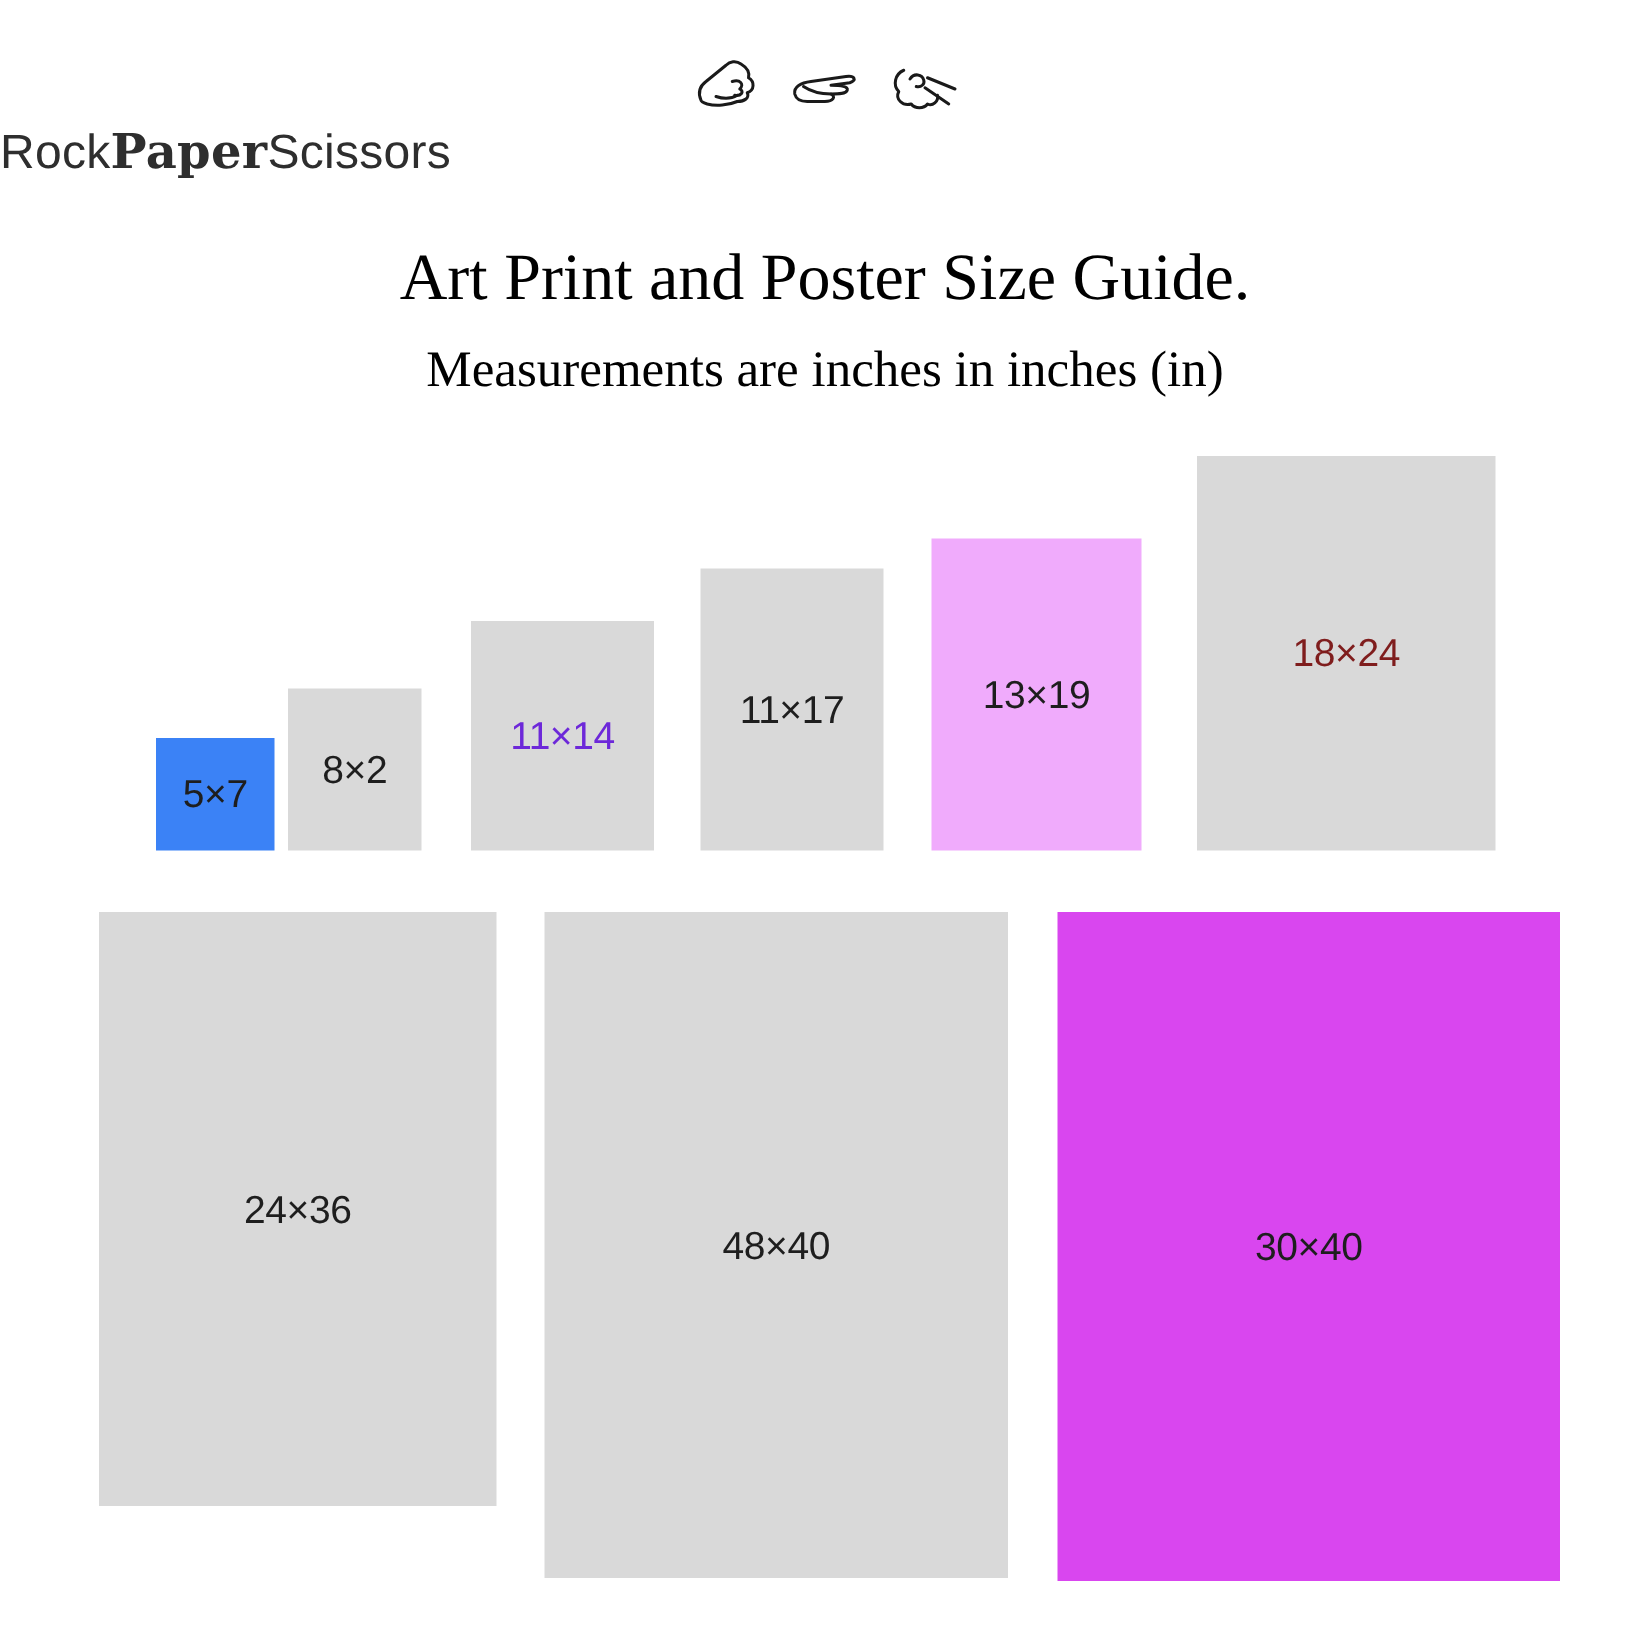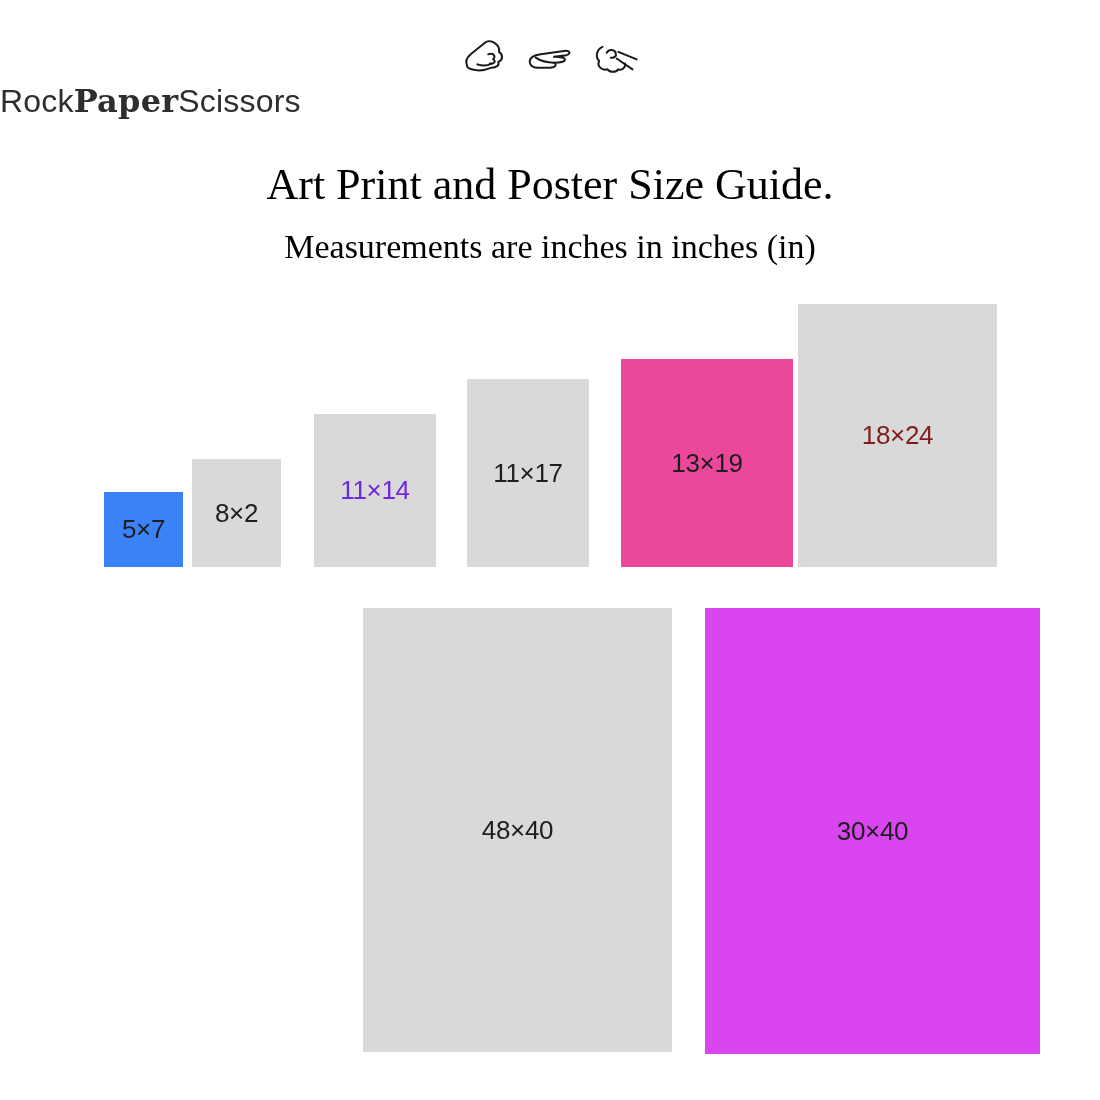--- a/index.html
+++ b/index.html
@@ -142,25 +142,28 @@
       </div>
       <div class="size-box" style="left: 192px; top: 459px; width: 89px; height: 108px; background: rgb(217, 217, 217);">
         <span class="size-label" style="color: rgb(30, 30, 30);">8×2</span>
       </div>
       <div class="size-box" style="left: 314px; top: 414px; width: 122px; height: 153px; background: rgb(217, 217, 217);">
         <span class="size-label" style="color: #6d28d9;">11×14</span>
       </div>
       <div class="size-box" style="left: 467px; top: 379px; width: 122px; height: 188px; background: rgb(217, 217, 217);">
         <span class="size-label" style="color: rgb(30, 30, 30);">11×17</span>
       </div>
-      <div class="size-box" style="left: 621px; top: 359px; width: 172px; height: 208px; background: #ec4899;">
+      <div class="size-box" style="left: 621px; top: 359px; width: 140px; height: 208px; background: #f0abfc;">
         <span class="size-label" style="color: rgb(30, 30, 30);">13×19</span>
       </div>
       <div class="size-box" style="left: 798px; top: 304px; width: 199px; height: 263px; background: rgb(217, 217, 217);">
         <span class="size-label" style="color: #7f1d1d;">18×24</span>
+      </div>
+      <div class="size-box" style="left: 66px; top: 608px; width: 265px; height: 396px; background: rgb(217, 217, 217);">
+        <span class="size-label" style="color: rgb(30, 30, 30);">24×36</span>
       </div>
       <div class="size-box" style="left: 363px; top: 608px; width: 309px; height: 444px; background: rgb(217, 217, 217);">
         <span class="size-label" style="color: rgb(30, 30, 30);">48×40</span>
       </div>
       <div class="size-box" style="left: 705px; top: 608px; width: 335px; height: 446px; background: #d946ef;">
         <span class="size-label" style="color: rgb(30, 30, 30);">30×40</span>
       </div>
     </div>
 
 </div>

